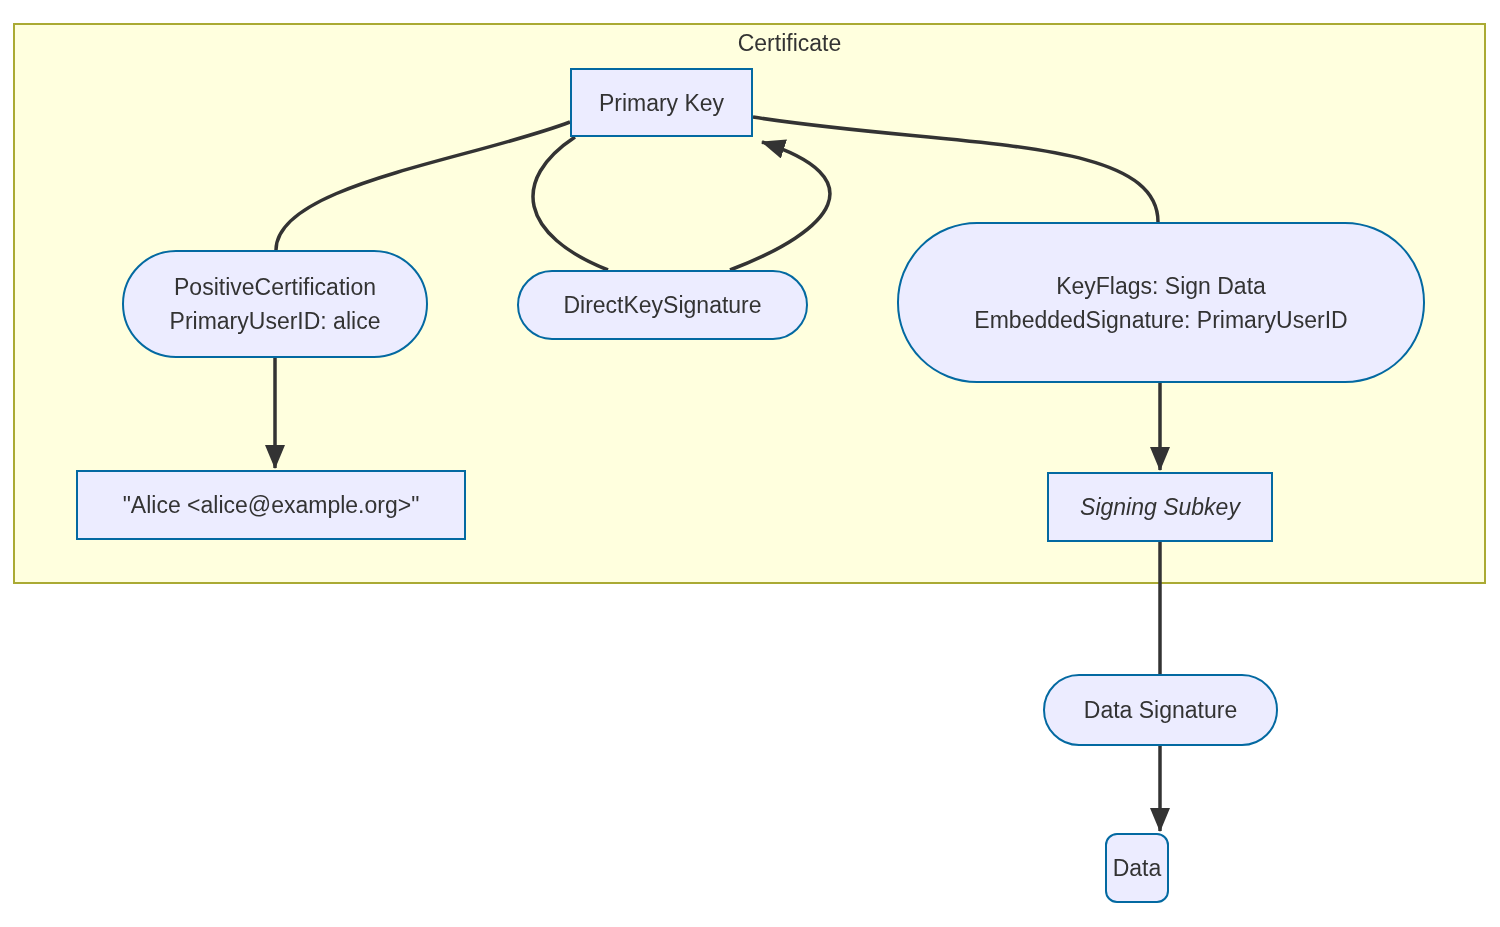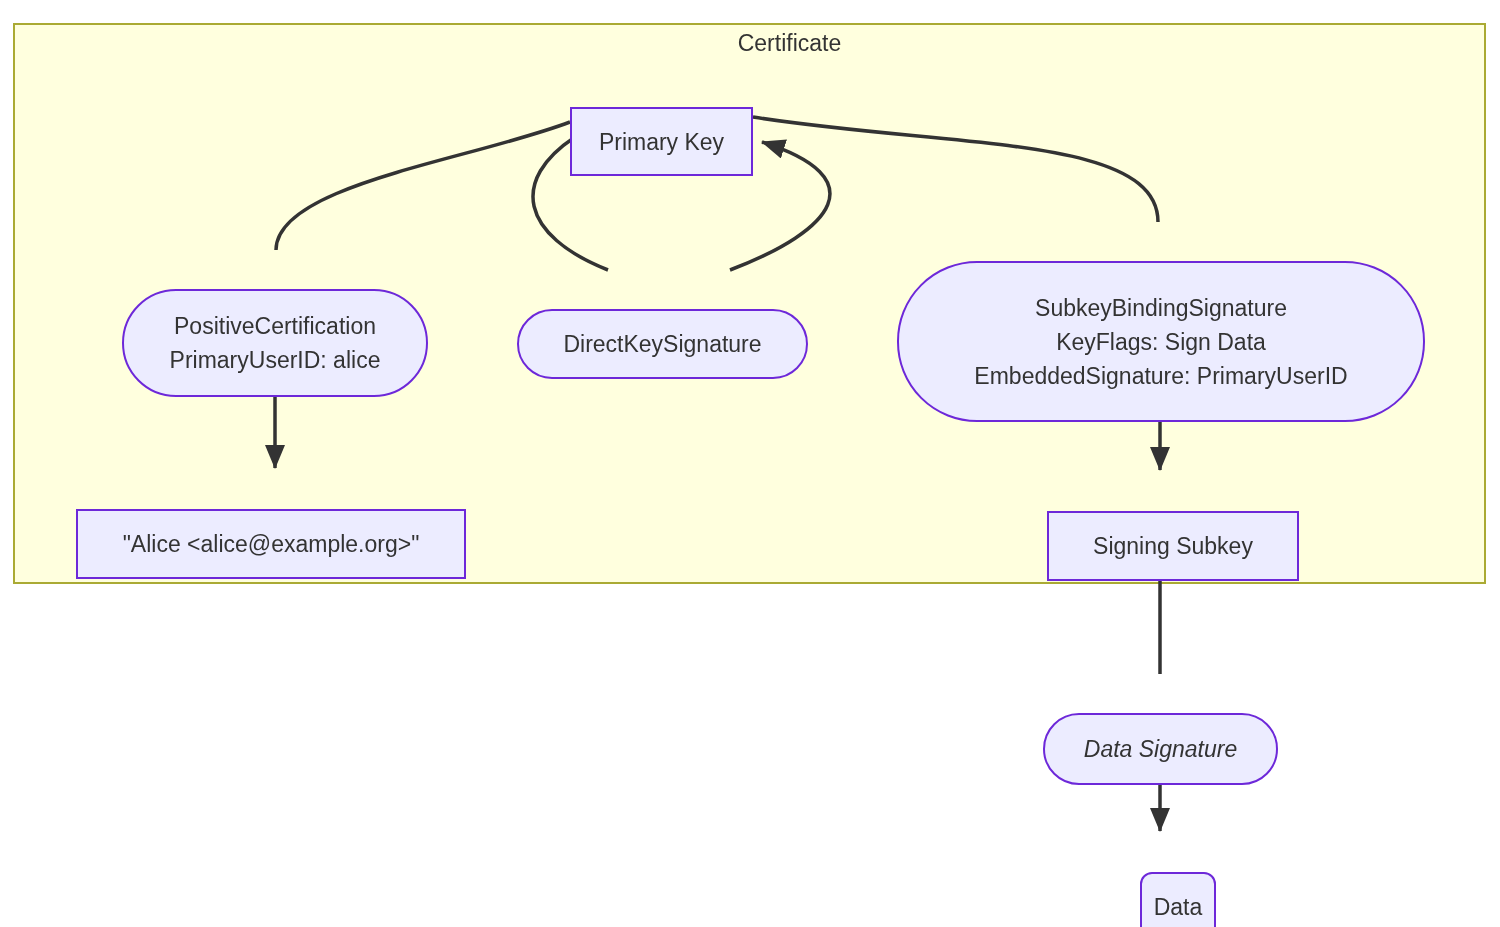--- a/index.html
+++ b/index.html
@@ -46,47 +46,46 @@
   }
   .edge {
     fill: none;
     stroke: #333333;
     stroke-width: 3.5px;
   }
   .node {
     position: absolute;
     box-sizing: border-box;
     background: #ececff;
-    border: 2px solid #6d28d9;
+    border: 2px solid #0369a1;
     display: flex;
     flex-direction: column;
     align-items: center;
     justify-content: center;
     font-size: 23px;
     line-height: 34px;
     color: #333333;
     text-align: center;
     z-index: 3;
     white-space: nowrap;
-    margin-top: 39px;
   }
   .stadium-54 { border-radius: 54px; text-align: center; }
   .stadium-35 { border-radius: 35px; }
   .stadium-80 { border-radius: 80px; }
   .stadium-36 { border-radius: 36px; }
   .rounded-12 { border-radius: 12px; }
 
   #node-primary-key        { left: 570px;  top: 68px;  width: 183px; height: 69px; }
   #node-positive-cert      { left: 122px;  top: 250px; width: 306px; height: 108px; }
   #node-direct-key-sig     { left: 517px;  top: 270px; width: 291px; height: 70px; }
   #node-subkey-binding-sig { left: 897px;  top: 222px; width: 528px; height: 161px; }
   #node-user-id            { left: 76px;   top: 470px; width: 390px; height: 70px; }
-  #node-signing-subkey     { left: 1047px; top: 472px; width: 252px; height: 70px; }
-  #node-data-signature     { left: 1043px; top: 674px; width: 235px; height: 72px; font-style: italic; }
-  #node-data               { left: 1140px; top: 833px; width: 76px;  height: 70px; }
+  #node-signing-subkey     { left: 1047px; top: 472px; width: 226px; height: 70px; font-style: italic; }
+  #node-data-signature     { left: 1043px; top: 674px; width: 235px; height: 72px; }
+  #node-data               { left: 1105px; top: 833px; width: 64px;  height: 70px; }
 </style>
 </head>
 <body>
 
 <div class="canvas">
 
   <div class="cluster">
     <div class="cluster-label">Certificate</div>
   </div>
 
@@ -121,21 +120,20 @@
   <div class="node stadium-54" id="node-positive-cert">
     <span>PositiveCertification</span>
     <span>PrimaryUserID: alice</span>
   </div>
 
   <div class="node stadium-35" id="node-direct-key-sig">
     <span>DirectKeySignature</span>
   </div>
 
   <div class="node stadium-80" id="node-subkey-binding-sig">
-    <span>SubkeyBindingSignature</span>
     <span>KeyFlags: Sign Data</span>
     <span>EmbeddedSignature: PrimaryUserID</span>
   </div>
 
   <div class="node" id="node-user-id">
     <span>"Alice &lt;alice@example.org&gt;"</span>
   </div>
 
   <div class="node" id="node-signing-subkey">
     <span>Signing Subkey</span>

